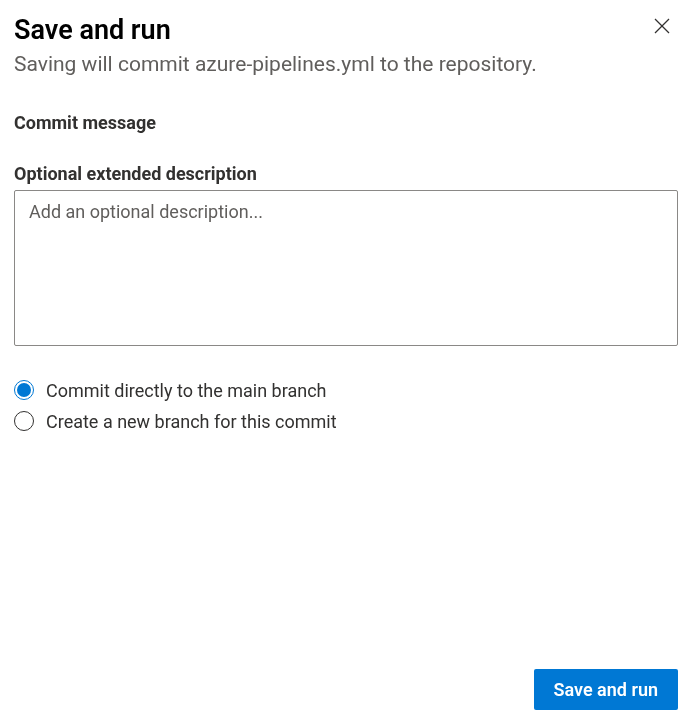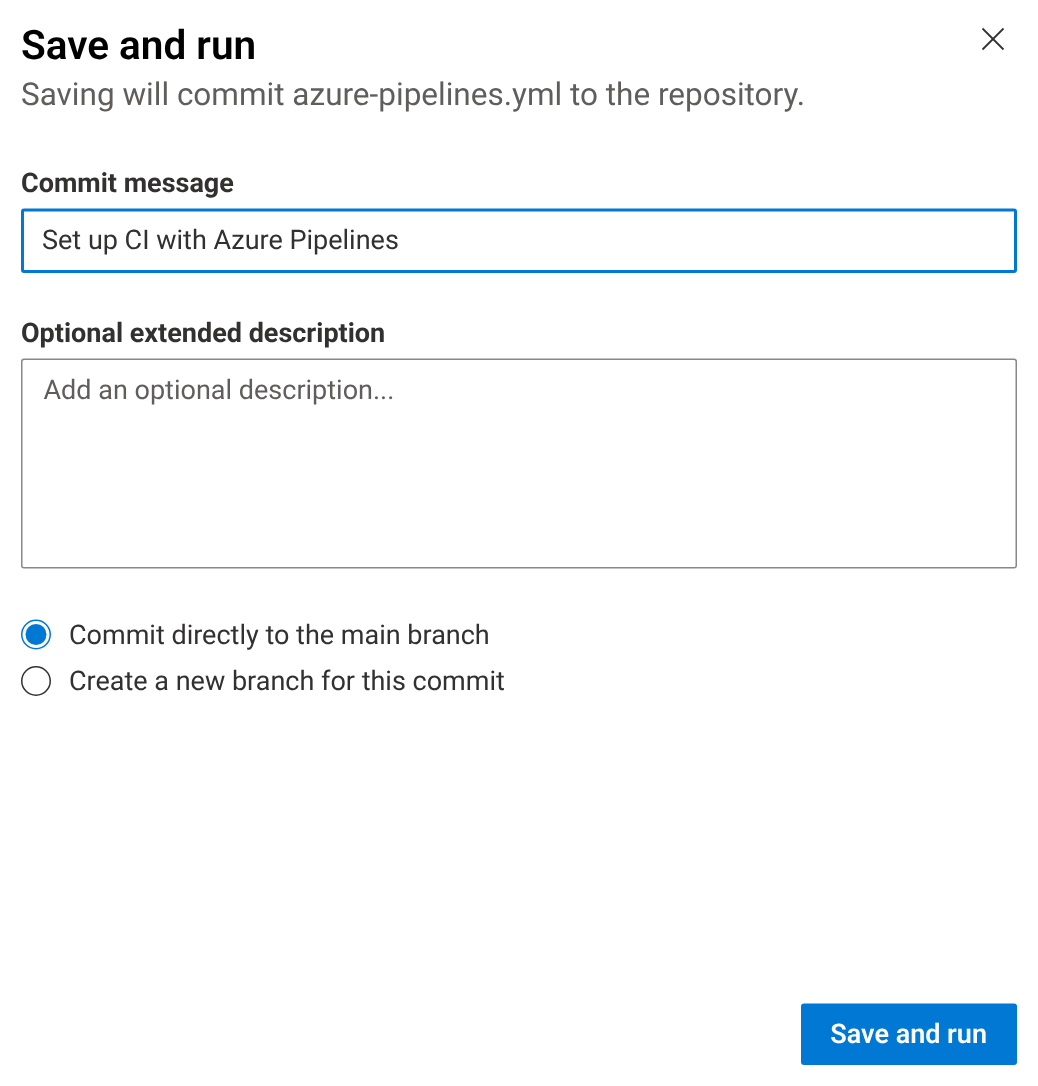--- a/index.html
+++ b/index.html
@@ -67,21 +67,21 @@
       width: 100%;
       padding: 10px 14px;
       font-size: 18px;
       font-family: inherit;
       border: 1px solid #8a8886;
       border-radius: 2px;
       outline: none;
       color: #323130;
       background: #ffffff;
       resize: none;
-      height: 140px;
+      height: 156px;
     }
     .textarea-input::placeholder {
       color: #605e5c;
     }
     .field-group {
       margin-bottom: 30px;
     }
     .radio-group {
       margin-top: 8px;
     }
@@ -148,21 +148,20 @@
       <line x1="1" y1="1" x2="15" y2="15"></line>
       <line x1="15" y1="1" x2="1" y2="15"></line>
     </svg>
   </div>
 </div>
 
 <p class="subtitle">Saving will commit azure-pipelines.yml to the repository.</p>
 
 <div class="field-group">
   <label class="field-label">Commit message</label>
-  <input type="text" class="text-input" value="Set up CI with Azure Pipelines" style="">
 </div>
 
 <div class="field-group">
   <label class="field-label">Optional extended description</label>
   <textarea class="textarea-input" placeholder="Add an optional description..." style=""></textarea>
 </div>
 
 <div class="radio-group">
   <div class="radio-option">
     <div class="radio-circle selected"></div>

